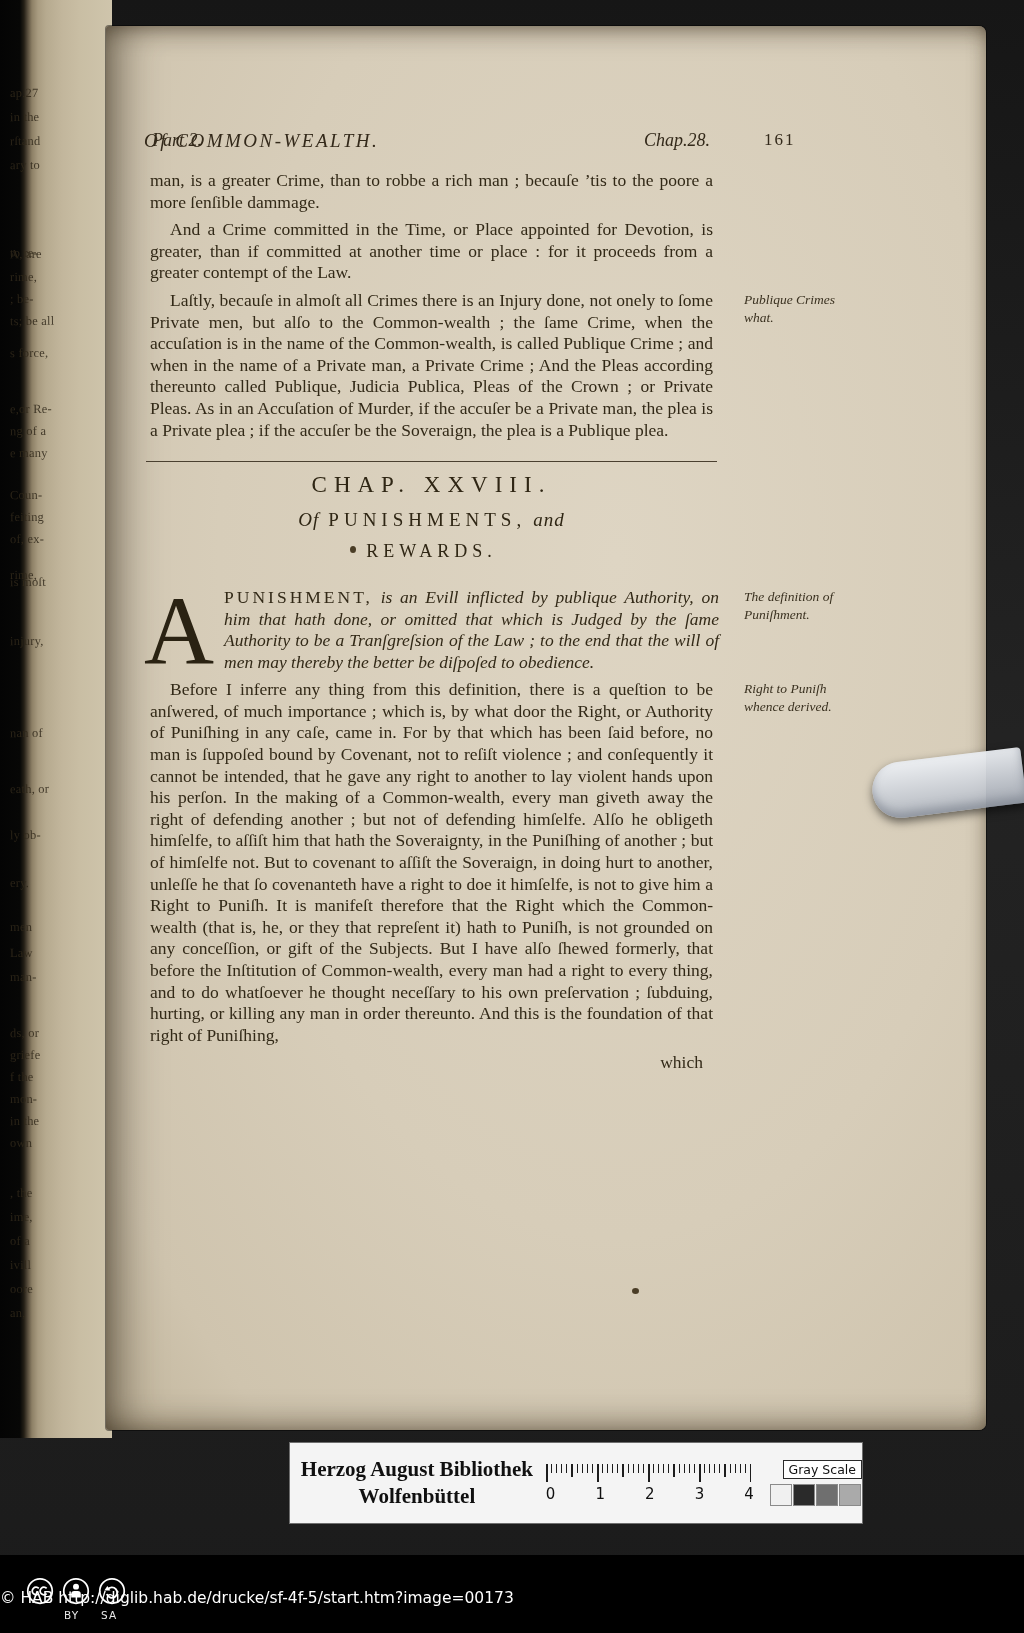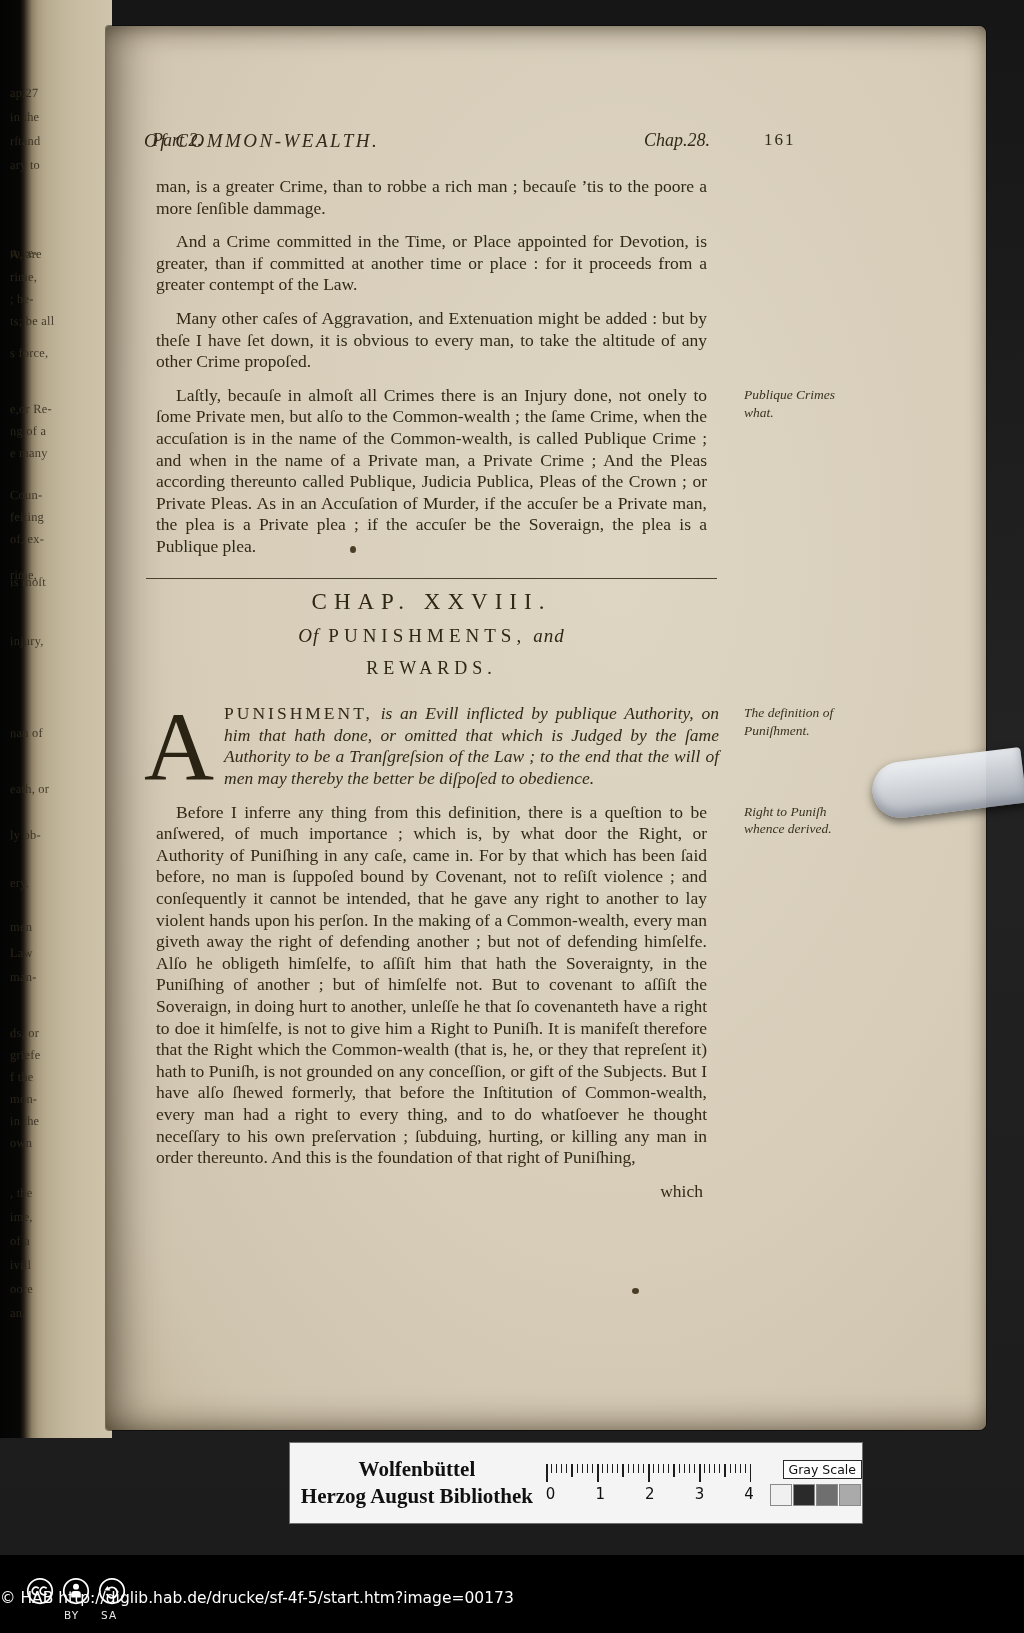--- a/index.html
+++ b/index.html
@@ -39,21 +39,21 @@
   .page-header{position:absolute;left:38px;top:104px;width:700px;height:26px;color:#33291a;}
   .h-part{position:absolute;left:8px;font-style:italic;font-size:18px;}
   .h-title{position:absolute;left:0;width:592px;font-style:italic;font-size:19px;letter-spacing:2.5px;}
   .h-chapter{position:absolute;left:500px;font-style:italic;font-size:18px;}
   .h-pagenum{position:absolute;left:620px;font-size:17px;letter-spacing:2px;}
 
   .text-col{
     position:absolute;left:38px;top:138px;width:575px;
     font-size:17.5px;line-height:21.6px;color:#322917;text-align:justify;
   }
-  .text-col p{margin:12px;}
+  .text-col p{margin:6px;}
   .para-wrap{position:relative;}
   .indent{text-indent:20px;}
   .margin-note{
     position:absolute;left:600px;top:1px;width:96px;
     font-size:13.5px;font-style:italic;line-height:1.32;
     color:#3a3120;text-align:left;text-indent:0;
   }
 
   .divider{border:none;border-top:1.6px solid #4a4030;margin:20px 2px 6px 2px;}
 
@@ -167,21 +167,20 @@
     <div class="page-header">
       <span class="h-part">Part 2.</span>
       <span class="h-title">Of COMMON-WEALTH.</span>
       <span class="h-chapter">Chap.28.</span>
       <span class="h-pagenum">161</span>
     </div>
 
     <div class="text-col">
       <p class="para">man, is a greater Crime, than to robbe a rich man ; becauſe ’tis to the poore a more ſenſible dammage.</p>
       <p class="para indent">And a Crime committed in the Time, or Place appointed for Devotion, is greater, than if committed at another time or place : for it proceeds from a greater contempt of the Law.</p>
-      <p class="para indent">Many other caſes of Aggravation, and Extenuation might be added : but by theſe I have ſet down, it is obvious to every man, to take the altitude of any other Crime propoſed.</p>
 
       <div class="para-wrap">
         <p class="para indent">Laſtly, becauſe in almoſt all Crimes there is an Injury done, not onely to ſome Private men, but alſo to the Common-wealth ; the ſame Crime, when the accuſation is in the name of the Common-wealth, is called Publique Crime ; and when in the name of a Private man, a Private Crime ; And the Pleas according thereunto called Publique, Judicia Publica, Pleas of the Crown ; or Private Pleas. As in an Accuſation of Murder, if the accuſer be a Private man, the plea is a Private plea ; if the accuſer be the Soveraign, the plea is a Publique plea.</p>
         <div class="margin-note">Publique Crimes what.</div>
       </div>
 
       <hr class="divider">
 
       <div class="chapter-heading">
         <div class="chap-line1">CHAP. XXVIII.</div>
@@ -205,22 +204,22 @@
     </div>
 
     <div class="ink-dot" style="left:244px;top:520px;width:6px;height:7px;"></div>
     <div class="ink-dot" style="left:526px;top:1262px;width:7px;height:6px;"></div>
   </div>
 
   <div class="clip"></div>
 
   <div class="footer-card">
     <div class="lib-name">
+      <div>Herzog August Bibliothek</div>
       <div>Wolfenbüttel</div>
-      <div>Herzog August Bibliothek</div>
     </div>
     <div class="ruler">
       <div class="ticks"></div>
       <div class="ruler-numbers">
           <span>0</span>
           <span>1</span>
           <span>2</span>
           <span>3</span>
           <span>4</span>
         </div>

